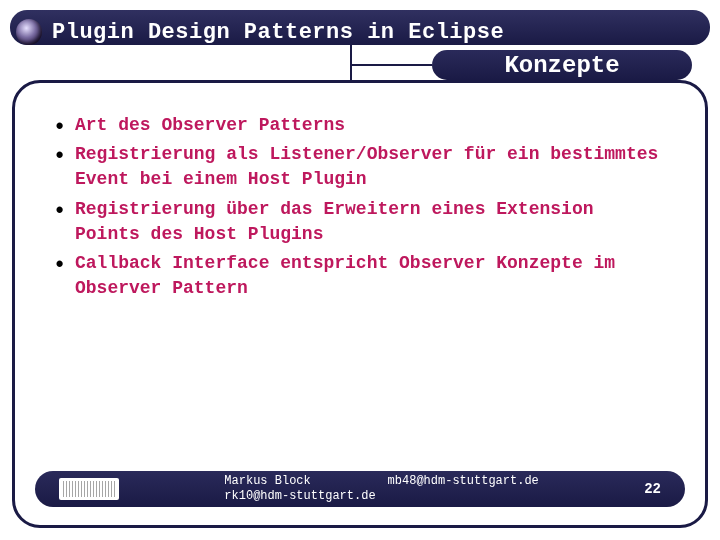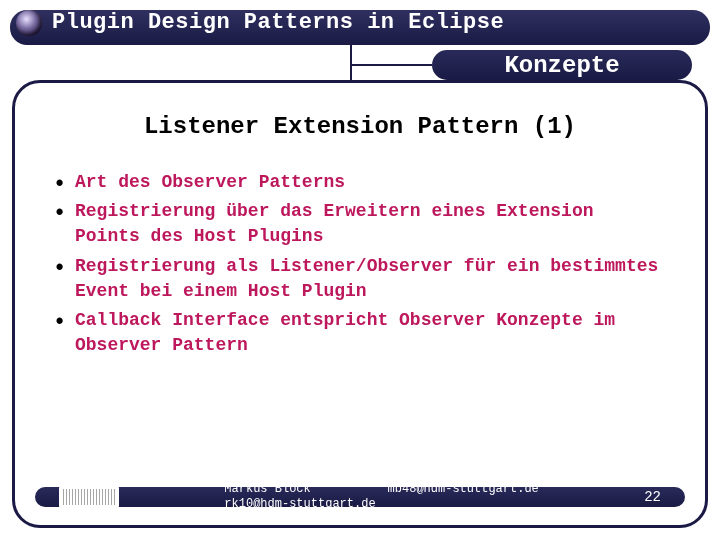--- a/index.html
+++ b/index.html
@@ -13,21 +13,21 @@
   }
   .header-bar {
     position: absolute;
     top: 10px;
     left: 10px;
     right: 10px;
     height: 35px;
     background: linear-gradient(#303060, #1a1a45);
     border-radius: 17px;
     display: flex;
-    align-items: flex-start;
+    align-items: flex-end;
     padding-left: 6px;
   }
   .eclipse-icon {
     width: 26px;
     height: 26px;
     border-radius: 50%;
     background: radial-gradient(circle at 40% 35%, #e6e0ff 0%, #7b6da3 40%, #2a1a4a 80%);
     box-shadow: inset -2px -2px 4px rgba(0,0,0,0.6);
     margin-right: 10px;
     flex-shrink: 0;
@@ -116,21 +116,21 @@
     width: 280px;
     height: 190px;
     opacity: 0.11;
     z-index: -1;
   }
   .footer {
     position: absolute;
     bottom: 18px;
     left: 20px;
     right: 20px;
-    height: 20px;
+    height: 36px;
     background: linear-gradient(#2a2a5a, #1a1a45);
     border-radius: 18px;
     color: #fff;
     font-size: 12px;
     display: flex;
     align-items: center;
     padding: 0 24px;
     justify-content: space-between;
   }
   .footer-center {
@@ -150,21 +150,21 @@
   }
   .footer-left::after{
     content:"";
     position:absolute;
     left:4px; right:4px; top:3px; bottom:3px;
     background: repeating-linear-gradient(90deg,#000 0 1px,#fff 1px 3px);
     opacity:.35;
   }
   .page-num {
     font-size: 14px;
-    font-weight: normal;
+    font-weight: bold;
   }
 </style>
 </head>
 <body>
 
 <div class="header-bar">
   <div class="eclipse-icon"></div>
   <div class="header-title">Plugin Design Patterns in Eclipse</div>
 </div>
 
@@ -188,26 +188,25 @@
         <rect x="52" y="-8" width="20" height="16"></rect>
         <rect x="36" y="-58" width="16" height="20" transform="rotate(45 44 -48)"></rect>
         <rect x="-52" y="-58" width="16" height="20" transform="rotate(-45 -44 -48)"></rect>
         <rect x="36" y="38" width="16" height="20" transform="rotate(-45 44 48)"></rect>
         <rect x="-52" y="38" width="16" height="20" transform="rotate(45 -44 48)"></rect>
       </g>
       <circle r="14" fill="#888"></circle>
     </g>
   </svg>
 
-  <div class="slide-title">Listener Extension Pattern (1)</div>
 
   <ul class="bullets">
     <li>Art des Observer Patterns</li>
+    <li>Registrierung als Listener/Observer für ein bestimmtes Event bei einem Host Plugin</li>
     <li>Registrierung über das Erweitern eines Extension Points des Host Plugins</li>
-    <li>Registrierung als Listener/Observer für ein bestimmtes Event bei einem Host Plugin</li>
     <li>Callback Interface entspricht Observer Konzepte im Observer Pattern</li>
   </ul>
 
   <div class="footer">
     <div class="footer-left"></div>
     <div class="footer-center">
       <span>Markus Block</span>
       <span>mb48@hdm-stuttgart.de</span>
       <span>rk10@hdm-stuttgart.de</span>
     </div>

